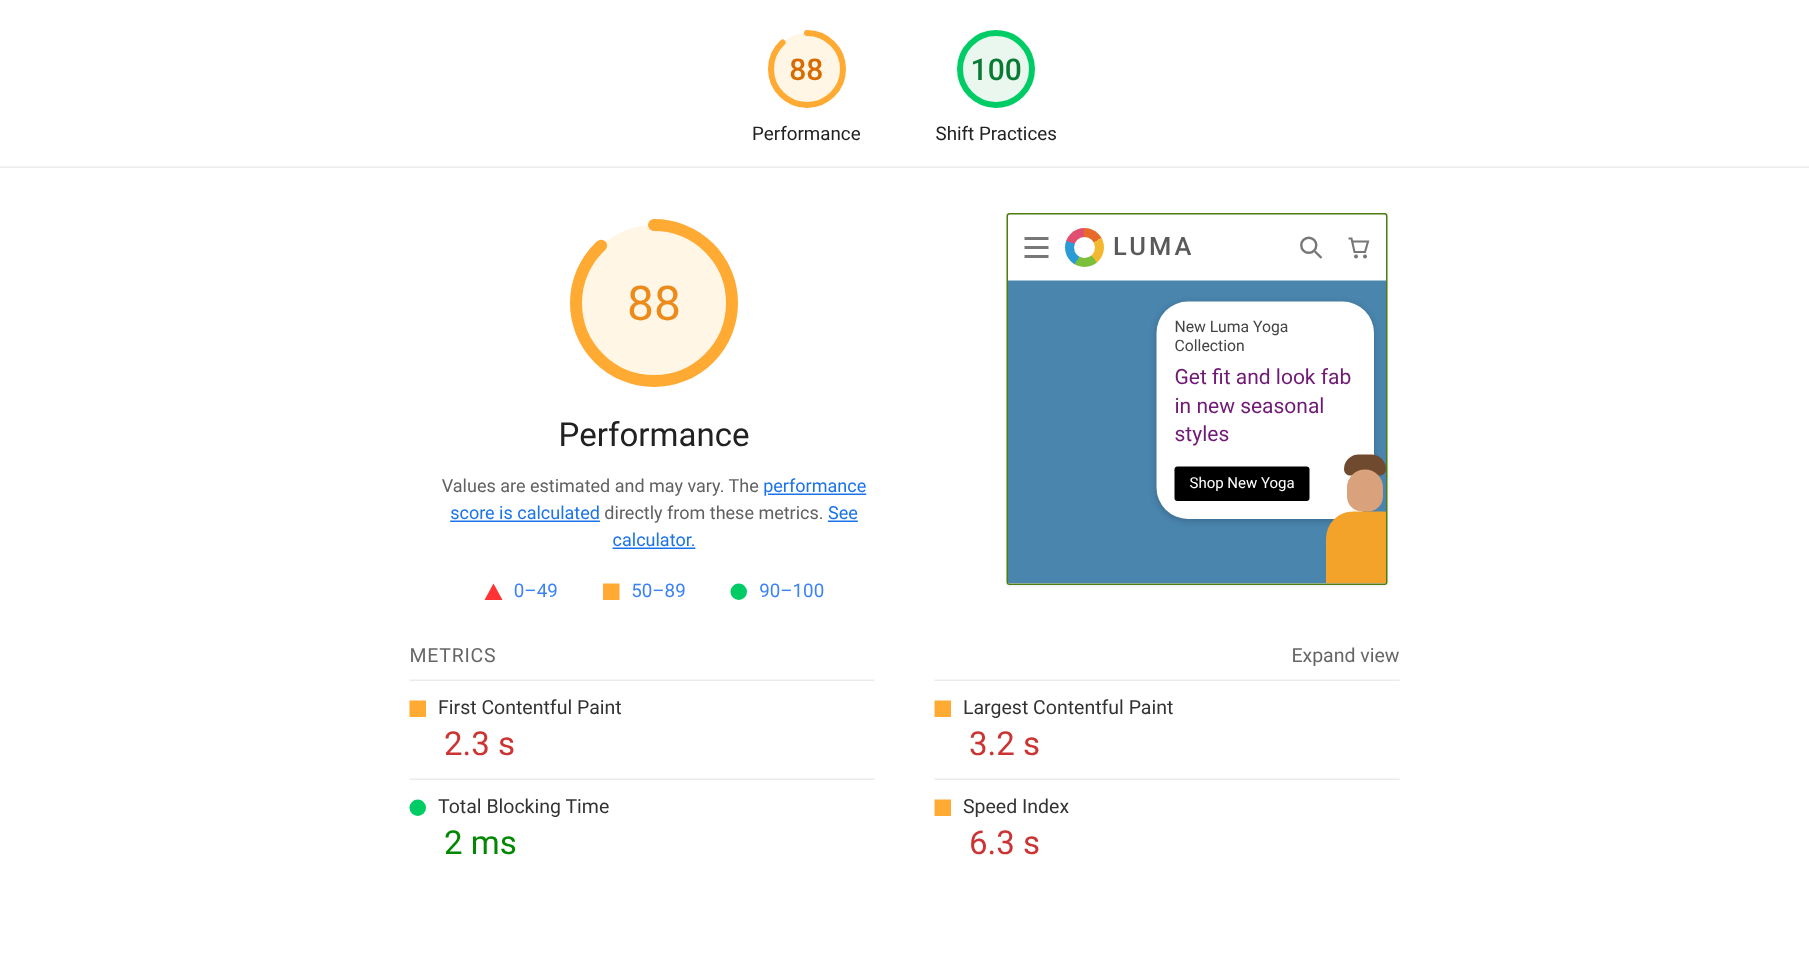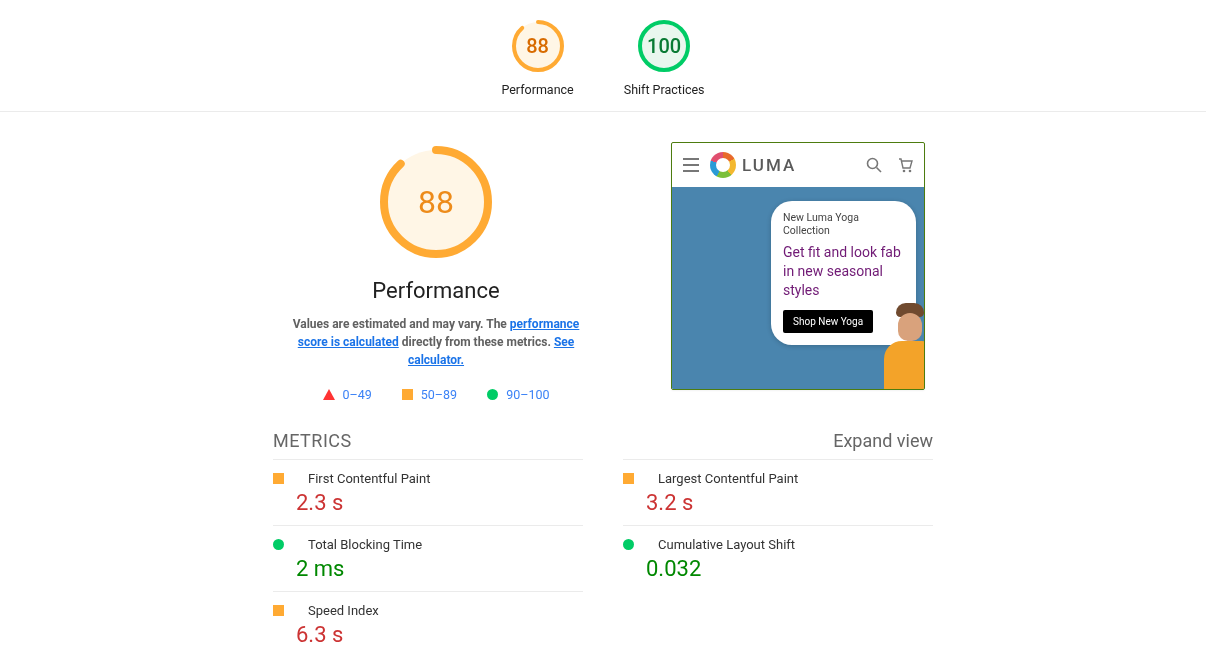--- a/index.html
+++ b/index.html
@@ -39,21 +39,21 @@
   .col { width: 310px; }
 
   .big-gauge-wrap { text-align: center; }
   .big-gauge { position: relative; width: 120px; height: 120px; margin: 0 auto; }
   .big-gauge .num {
     position:absolute; inset:0;
     display:flex; align-items:center; justify-content:center;
     font-size: 32px; font-weight: 400; color:#ed8b1a;
   }
   .big-title { font-size: 22px; margin-top: 16px; color:#212121; font-weight: 400;}
-  .desc { font-size: 12px; color:#616161; margin-top: 12px; line-height:1.5; padding: 0 8px; font-weight: bold;}
+  .desc { font-size: 12px; color:#616161; margin-top: 12px; line-height:1.5; padding: 0 8px;}
   .desc a { color: #1a73e8; text-decoration: underline; }
 
   .legend { display:flex; justify-content:center; gap: 30px; margin-top: 18px; font-size: 12.5px; color:#3b82f6;}
   .legend .item { display:flex; align-items:center; gap:8px;}
   .tri { width:0; height:0; border-left:6px solid transparent; border-right:6px solid transparent; border-bottom:11px solid #f33; }
   .sq { width:11px; height:11px; background:#fa3; }
   .circ { width:11px; height:11px; border-radius:50%; background:#0c6; }
 
   .preview {
     width: 254px; height: 248px;
@@ -82,35 +82,35 @@
   .prev-person .torso { position:absolute; bottom:0; left:0; right:0; height:48px; background:#f3a329; border-top-left-radius:18px; border-top-right-radius:10px;}
   .prev-person .head { position:absolute; bottom:48px; left:14px; width:24px; height:28px; background:#d9a27c; border-radius:12px 12px 10px 10px;}
   .prev-person .hair { position:absolute; bottom:72px; left:12px; width:28px; height:14px; background:#704a2f; border-radius:14px 14px 6px 6px;}
 
   .metrics-wrap {
     width: 660px;
     margin: 28px auto 0;
   }
   .metrics-head{
     display:flex; justify-content:space-between; align-items:baseline;
-    font-size:18px; color:#666;
+    font-size:13px; color:#666;
   }
   .metrics-head .t { letter-spacing:.5px;}
   .metrics-head .exp { cursor:pointer;}
   .metrics-grid{
     display:grid;
     grid-template-columns: 1fr 1fr;
     column-gap: 40px;
     margin-top: 8px;
   }
   .metric {
     border-top:1px solid #ebebeb;
     padding: 11px 0 10px;
   }
-  .metric .row1 { display:flex; align-items:center; gap:24px;}
+  .metric .row1 { display:flex; align-items:center; gap:8px;}
   .metric .mark { width:11px; height:11px; }
   .metric .mark.sq { background:#fa3;}
   .metric .mark.cr { border-radius:50%; background:#0c6;}
   .metric .name { font-size:13px; color:#333;}
   .metric .val { margin-left: 23px; margin-top:4px; font-size:22px; }
   .metric .val.avg { color:#c33;}
   .metric .val.good { color:#080;}
 </style>
 </head>
 <body>
@@ -224,26 +224,19 @@
       </div>
       <div class="metric">
     <div class="row1">
       <span class="mark cr"></span>
       <span class="name">Total Blocking Time</span>
     </div>
     <div class="val good">2 ms</div>
       </div>
       <div class="metric">
     <div class="row1">
-      <span class="mark cr"></span>
-      <span class="name">Cumulative Layout Shift</span>
-    </div>
-    <div class="val good">0.032</div>
-      </div>
-      <div class="metric">
-    <div class="row1">
       <span class="mark sq"></span>
       <span class="name">Speed Index</span>
     </div>
     <div class="val avg">6.3 s</div>
       </div>
     </div>
 </div>
 
 </body></html>

